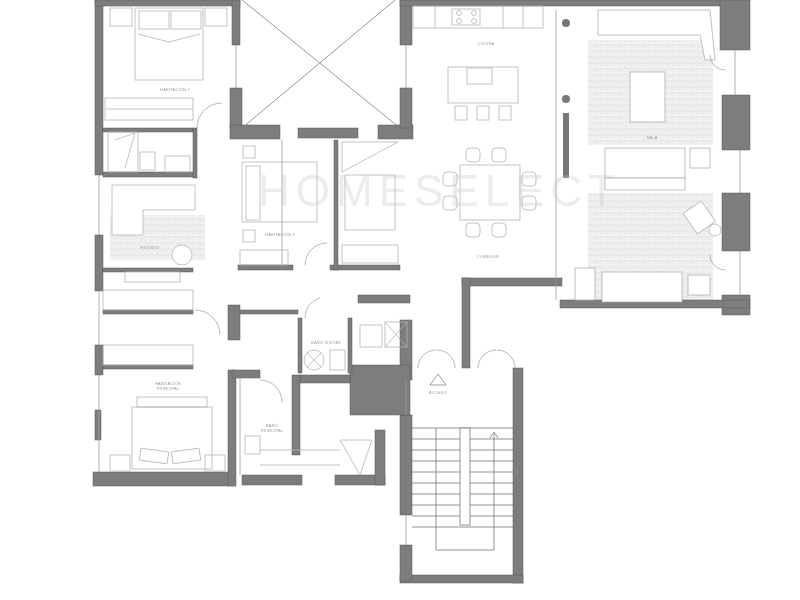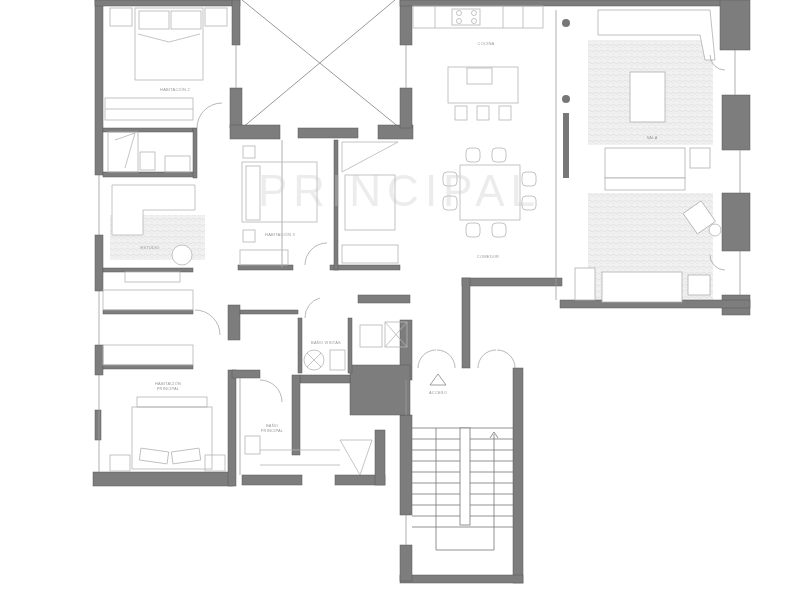--- a/index.html
+++ b/index.html
@@ -250,13 +250,13 @@
 <div class="lbl" style="left:486px; top:41px;">COCINA</div>
 <div class="lbl" style="left:652px; top:135px;">SALA</div>
 <div class="lbl" style="left:280px; top:232px;">HABITACIÓN 3</div>
 <div class="lbl" style="left:150px; top:245px;">ESTUDIO</div>
 <div class="lbl" style="left:488px; top:254px;">COMEDOR</div>
 <div class="lbl" style="left:326px; top:340px;">BAÑO VISITAS</div>
 <div class="lbl" style="left:168px; top:381px; width:40px; white-space:normal;">HABITACIÓN PRINCIPAL</div>
 <div class="lbl" style="left:272px; top:423px; width:30px; white-space:normal;">BAÑO PRINCIPAL</div>
 <div class="lbl" style="left:438px; top:390px;">ACCESO</div>
 
-<div class="watermark">PRINCIPAL</div>
+<div class="watermark">HOMESELECT</div>
 
 </body></html>

